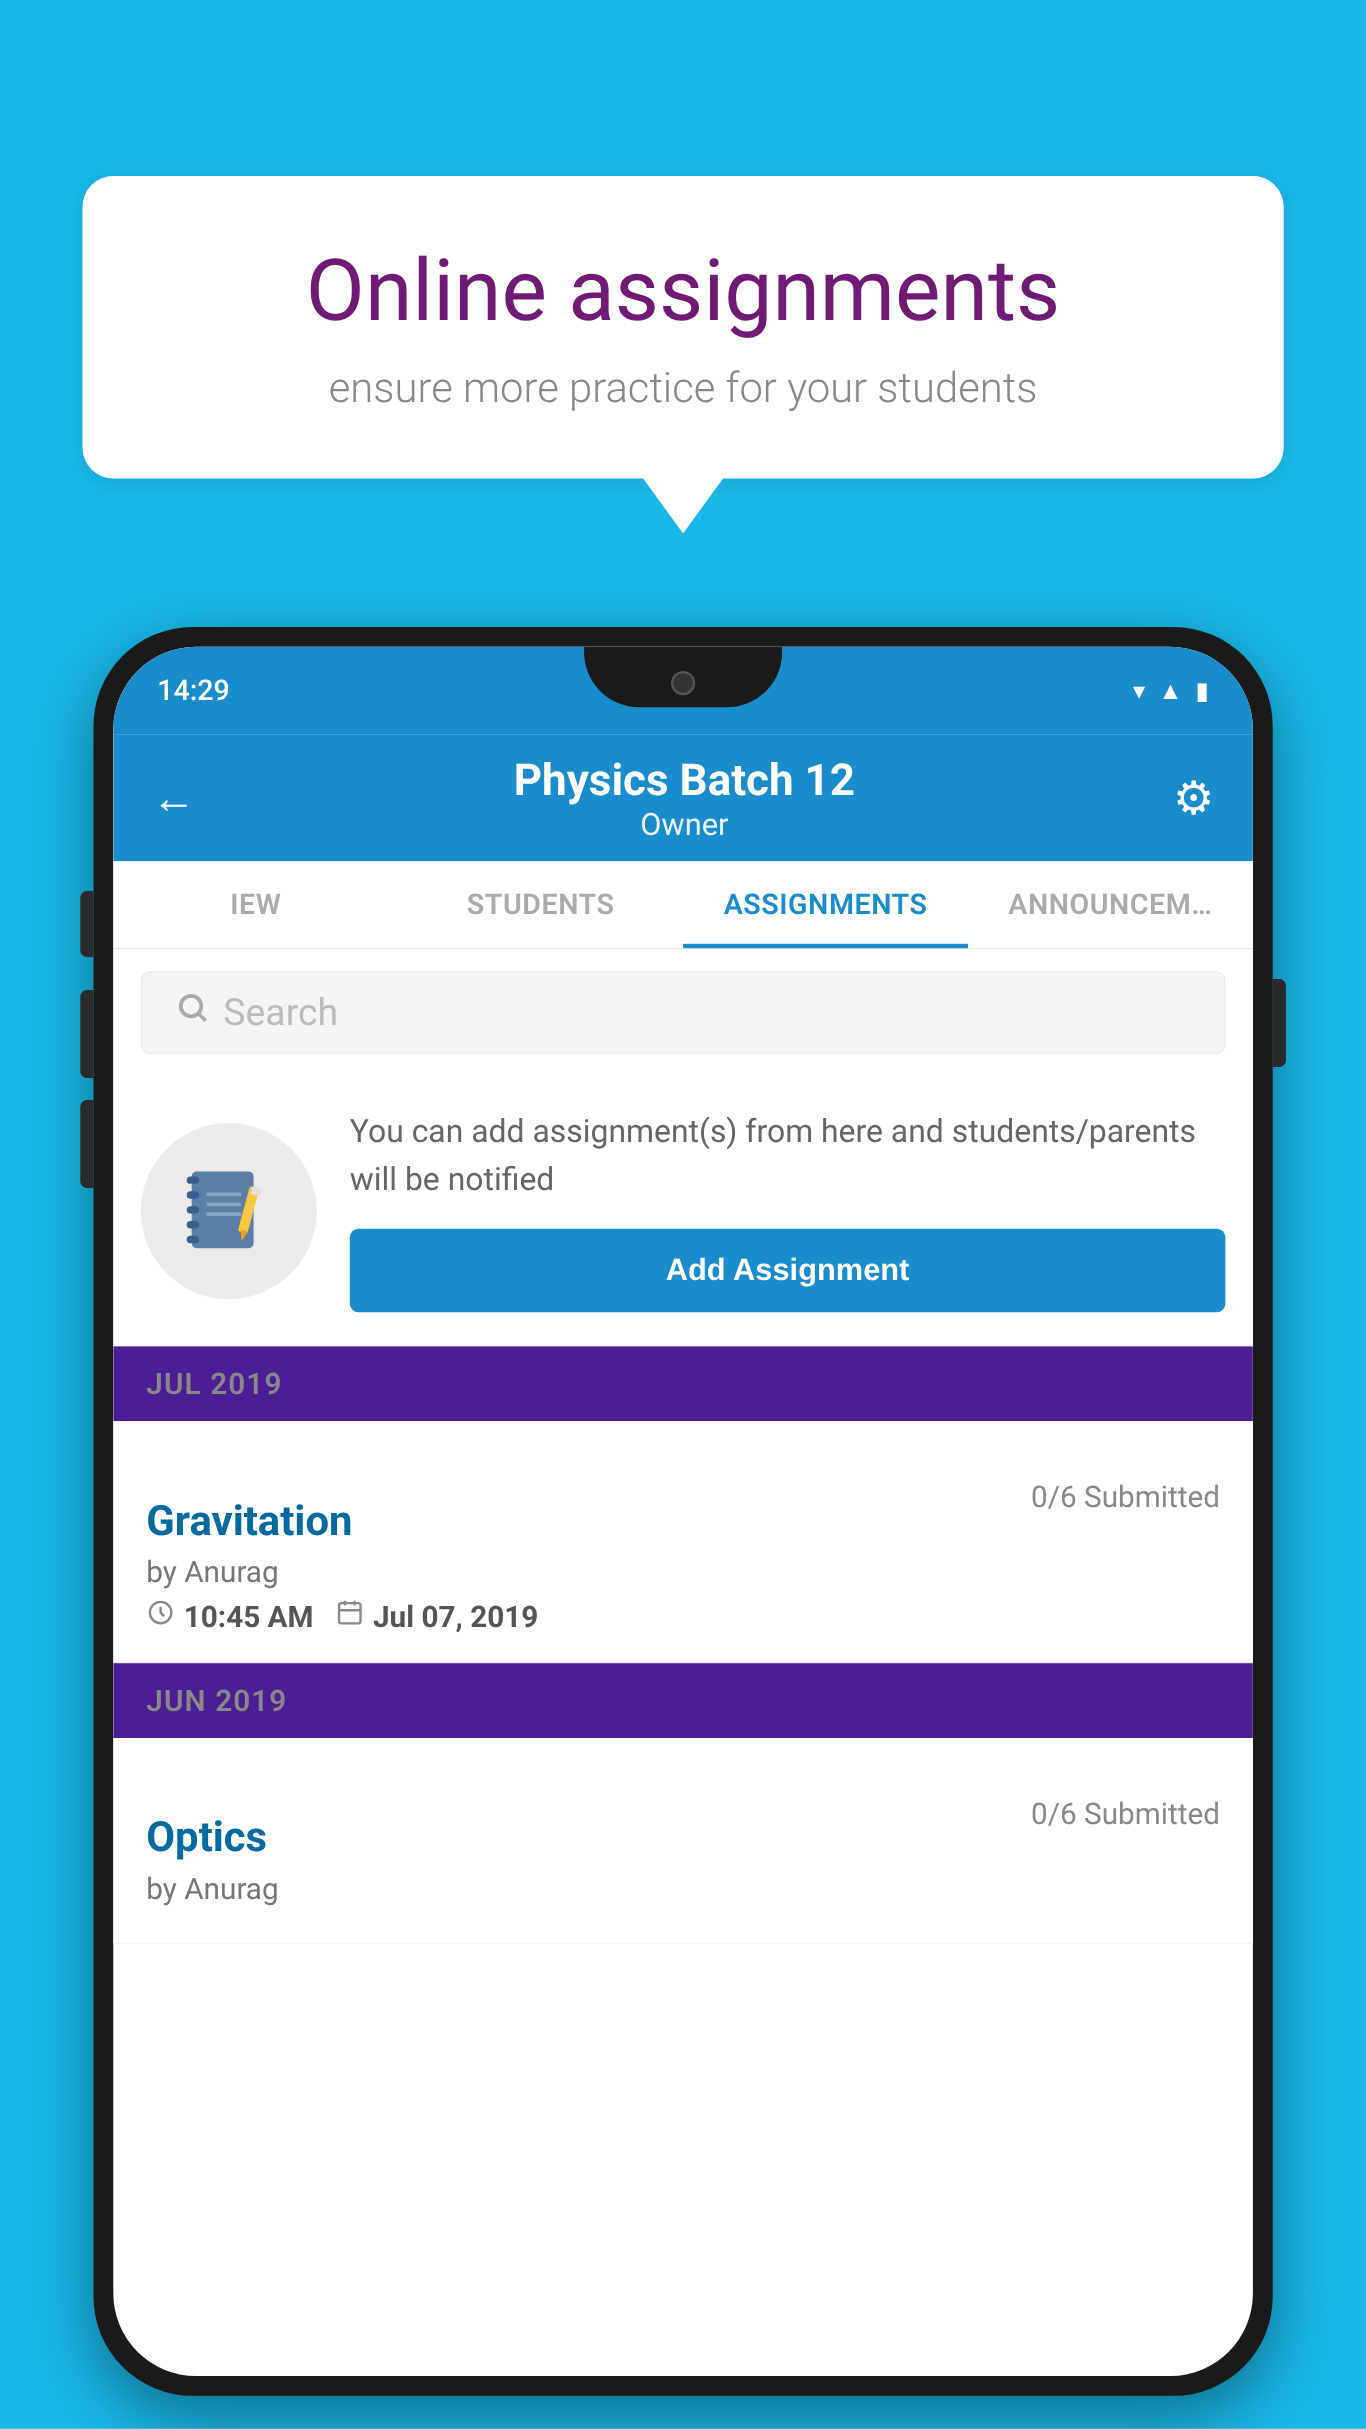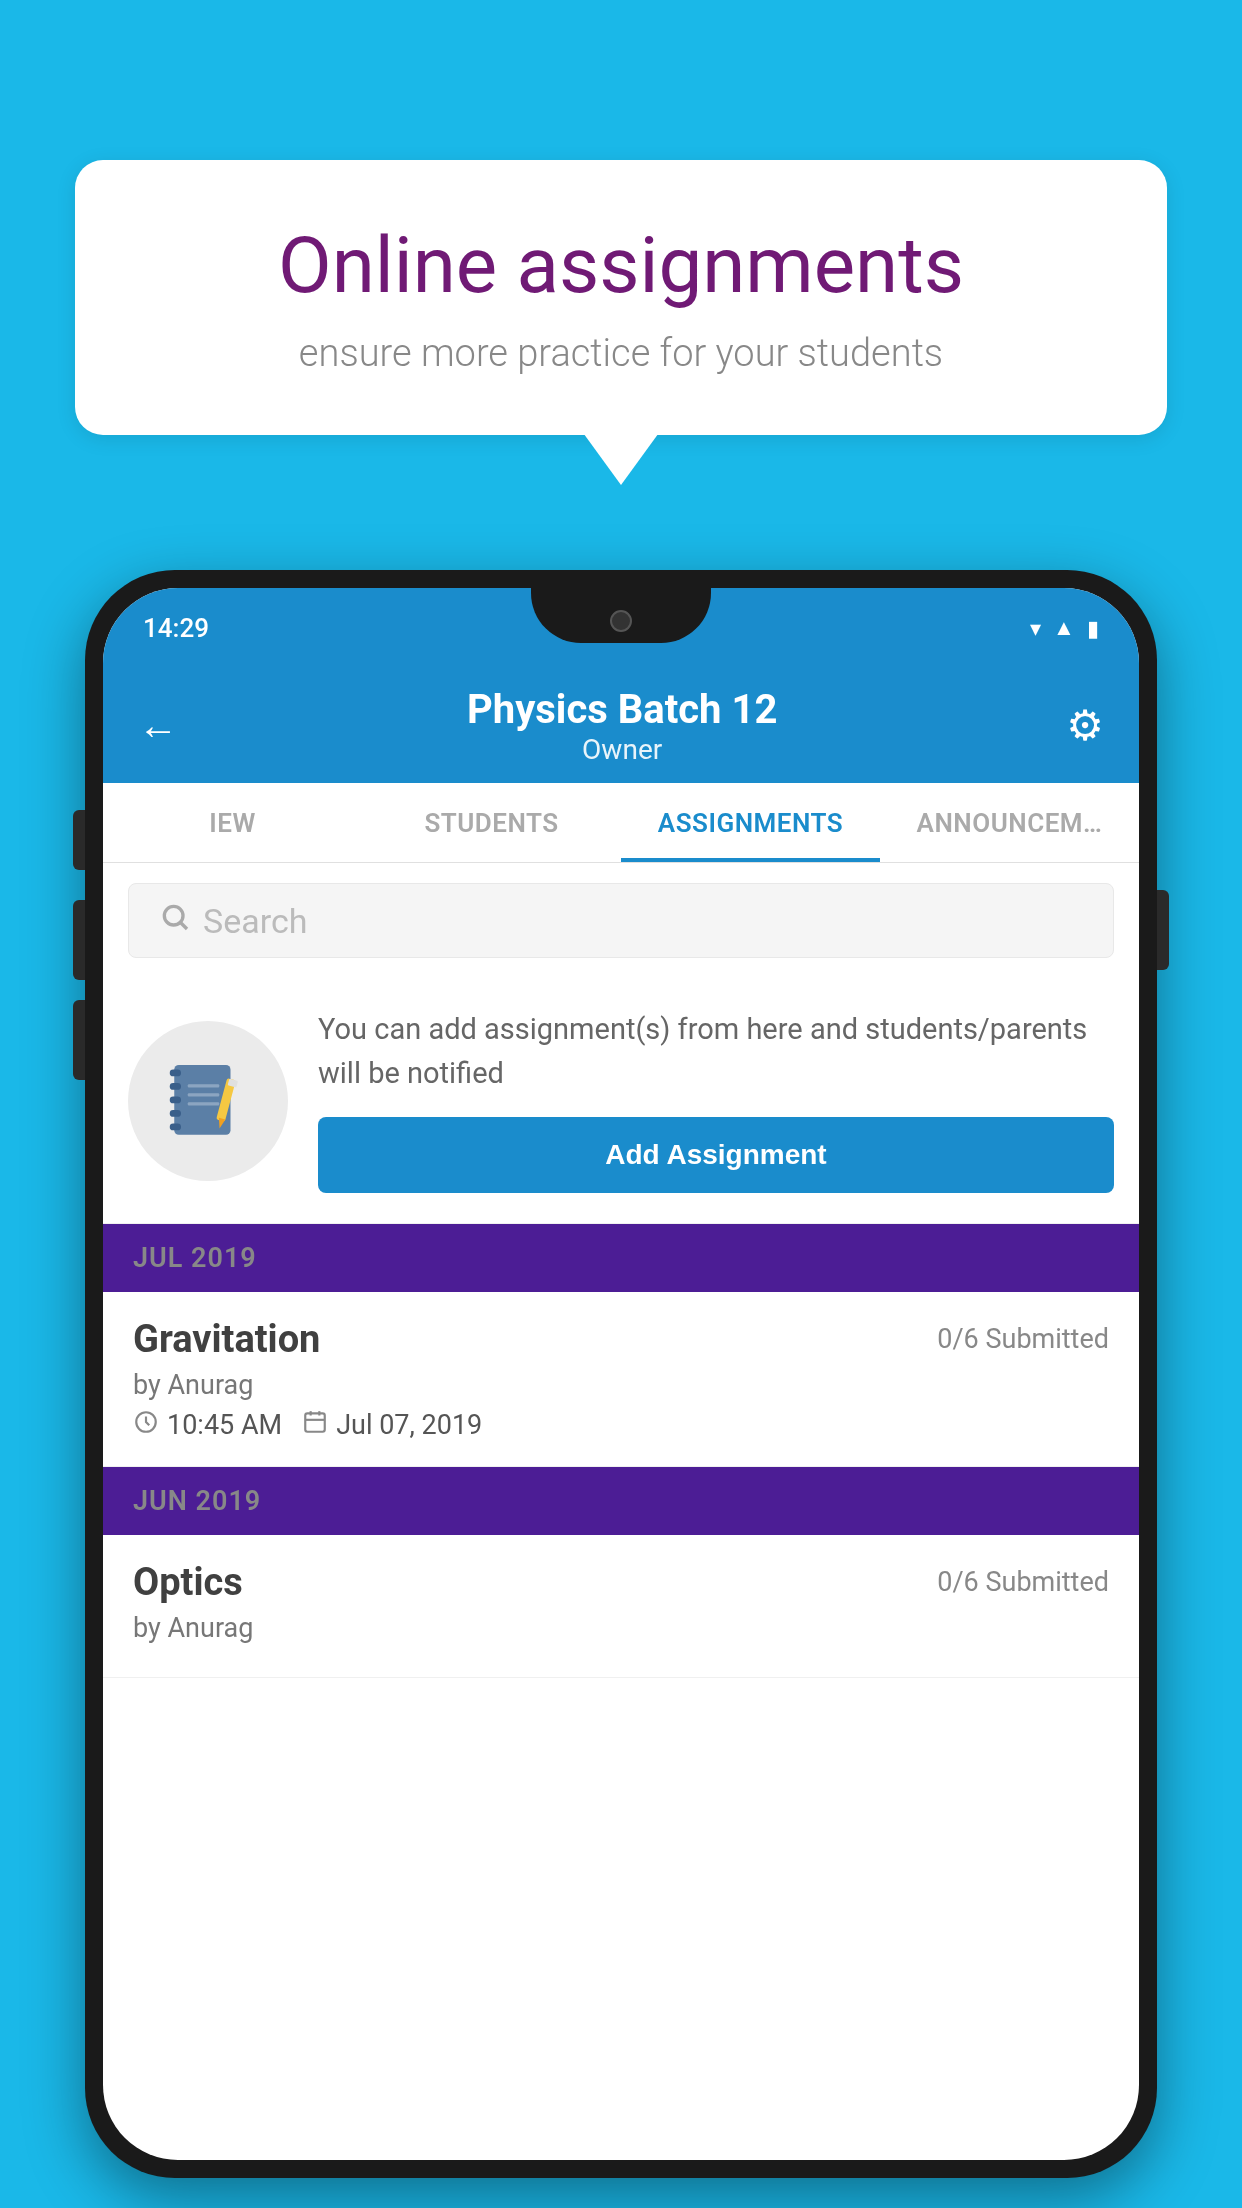--- a/index.html
+++ b/index.html
@@ -275,37 +275,39 @@
     }
     .assignment-row1 {
       display: flex;
       justify-content: space-between;
       align-items: center;
       margin-bottom: 8px;
     }
     .assignment-name {
       font-size: 38px;
       font-weight: 700;
-      color: #404040;
+      color: #0369a1;
+      margin-top: 44px;
     }
     .assignment-submitted {
       font-size: 27px;
       color: #888;
     }
     .assignment-by {
       font-size: 27px;
       color: #777;
       margin-bottom: 8px;
     }
     .assignment-meta {
       display: flex;
       align-items: center;
       gap: 20px;
       font-size: 27px;
       color: #555;
+      font-weight: bold;
     }
     .meta-item {
       display: flex;
       align-items: center;
       gap: 8px;
     }
     .meta-icon {
       font-size: 26px;
       color: #888;
     }

